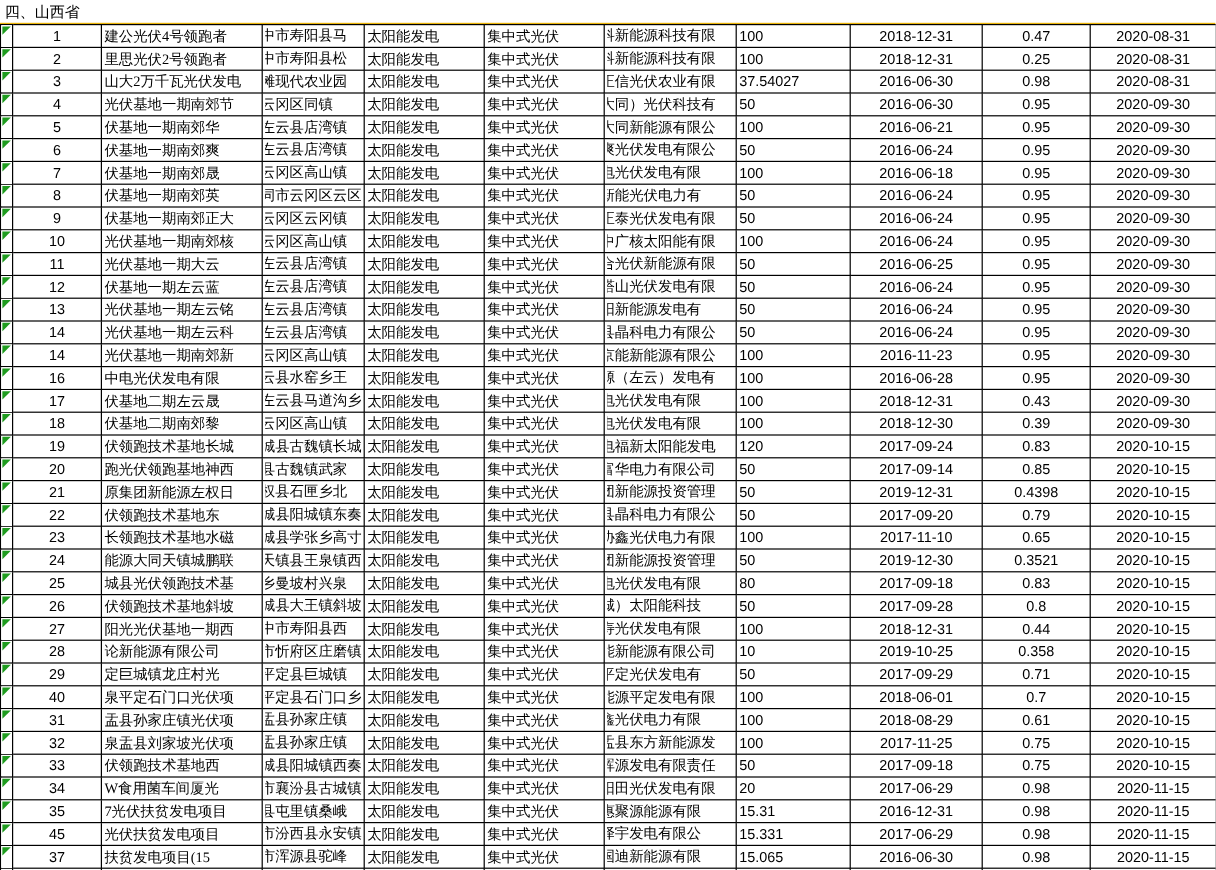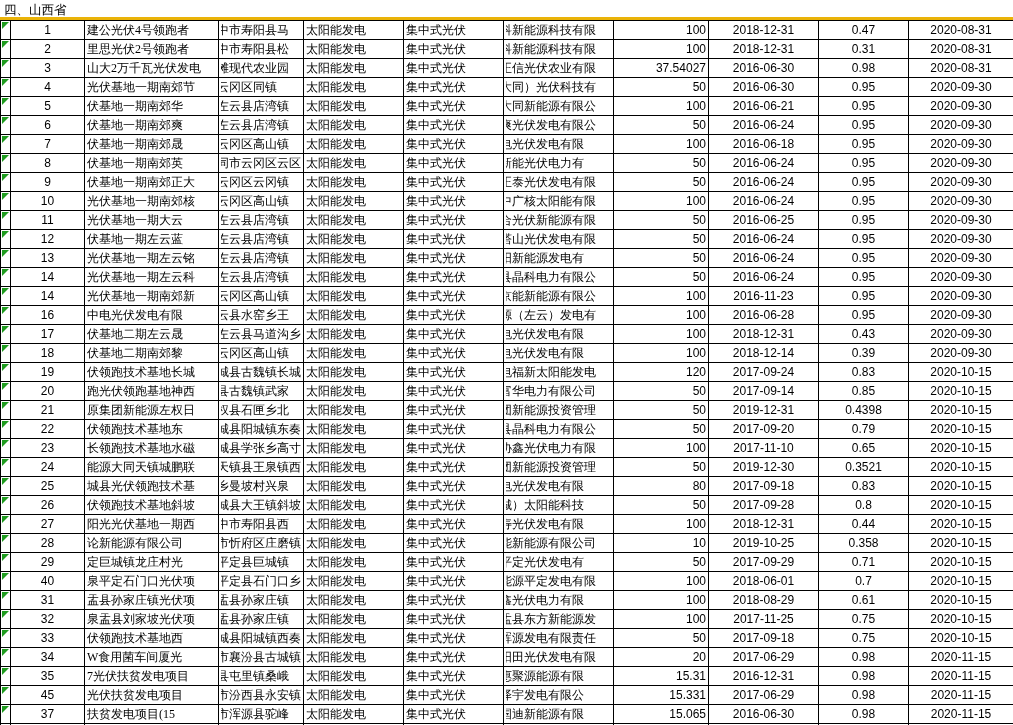--- a/index.html
+++ b/index.html
@@ -19,21 +19,21 @@
     width: 1013px;
     height: 725px;
     position: relative;
   }
   .section-title {
     height: 20px;
     line-height: 20px;
     padding-left: 4px;
     font-size: 12.5px;
     color: #000;
-    border-bottom: 3px solid #eab308;
+    border-bottom: 1px solid #eab308;
     box-sizing: border-box;
   }
   table.grid {
     border-collapse: collapse;
     table-layout: fixed;
     width: 1013px;
   }
   table.grid td {
     border: 1px solid #000000;
     height: 19px;
@@ -66,21 +66,21 @@
   .cell-mark .tri {
     position: absolute;
     top: 1px;
     left: 1px;
     width: 0;
     height: 0;
     border-top: 7px solid #1f9c1f;
     border-right: 7px solid transparent;
   }
   .c-center { text-align: center; }
-  .c-right  { text-align: right; padding-right: 4px; }
+  .c-right  { text-align: left; padding-right: 4px; }
   .c-left   { text-align: left; }
   .clip {
     display: block;
     overflow: hidden;
     white-space: nowrap;
   }
   
   .name-cell span { display: block; width: 132px; overflow: hidden; font-family: Liberation Serif, serif; }
   .addr-cell span { display: block; width: 83px; overflow: hidden; text-indent: -28px; }
   .corp-cell span { display: block; width: 108px; overflow: hidden; text-indent: -18px; }
@@ -164,21 +164,21 @@
           <td class="c-left corp-cell">
             <span class="clip">国科新能源科技有限</span>
           </td>
           <td class="c-right">
             <span class="clip">100</span>
           </td>
           <td class="c-center">
             <span class="clip">2018-12-31</span>
           </td>
           <td class="c-center">
-            <span class="clip">0.31</span>
+            <span class="clip">0.25</span>
           </td>
           <td class="c-center">
             <span class="clip">2020-08-31</span>
           </td>
         </tr>
         <tr>
           <td class="cell-mark">
             <div class="tri"></div>
           </td>
           <td class="c-center">
@@ -721,21 +721,21 @@
           <td class="c-left">
             <span class="clip">集中式光伏</span>
           </td>
           <td class="c-left corp-cell">
             <span class="clip">中电光伏发电有限</span>
           </td>
           <td class="c-right">
             <span class="clip">100</span>
           </td>
           <td class="c-center">
-            <span class="clip">2018-12-14</span>
+            <span class="clip">2018-12-30</span>
           </td>
           <td class="c-center">
             <span class="clip">0.39</span>
           </td>
           <td class="c-center">
             <span class="clip">2020-09-30</span>
           </td>
         </tr>
         <tr>
           <td class="cell-mark">

